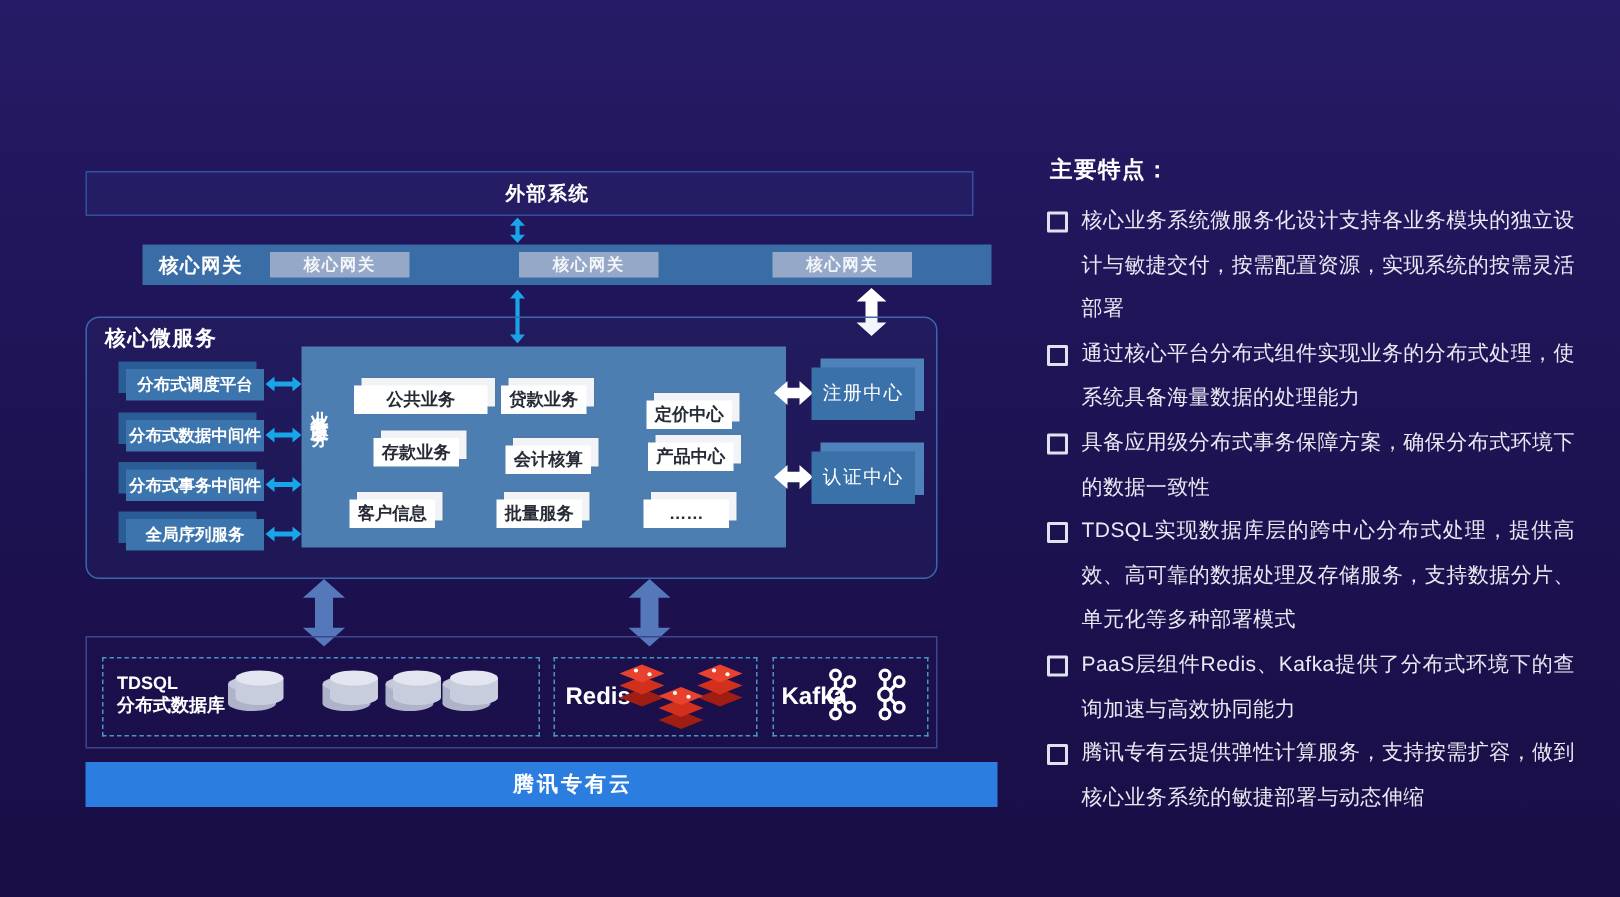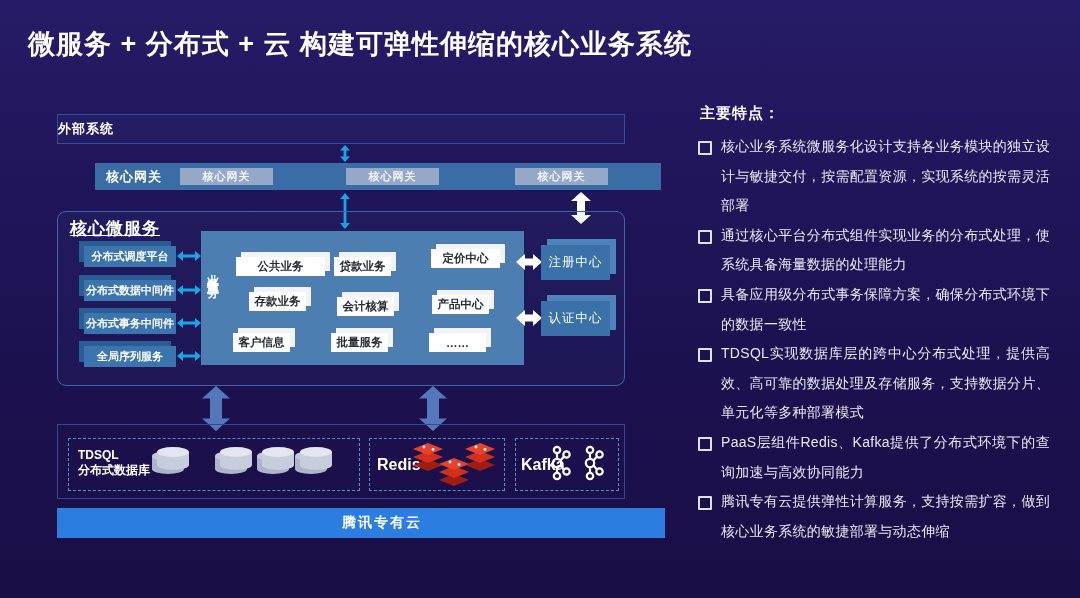--- a/index.html
+++ b/index.html
@@ -7,30 +7,30 @@
     position:relative;width:1080px;height:598px;overflow:hidden;
     background:linear-gradient(180deg,#261b66 0%,#1e1354 45%,#190e45 100%);
     font-family:"Liberation Sans","DejaVu Sans",sans-serif;
   }
   .abs{position:absolute;}
   .title{
     left:28px;top:26px;font-size:27px;font-weight:700;color:#ffffff;letter-spacing:1px;white-space:nowrap;
   }
   
   .extbox{left:57px;top:114px;width:566px;height:28px;border:1px solid #31509b;background:rgba(58,85,170,0.10);
-    display:flex;align-items:center;justify-content:flex-start;}
+    display:flex;align-items:center;justify-content:center;padding-left:24px;}
   .extbox span{color:#fff;font-size:13px;font-weight:700;letter-spacing:1px;}
   
   .gwbar{left:57px;top:163px;width:566px;height:27px;background:#3a6da6;margin-left:38px;}
   .gwlabel{position:absolute;left:11px;top:0;height:27px;display:flex;align-items:center;color:#fff;font-size:13px;font-weight:700;letter-spacing:1px;}
   .gwnode{position:absolute;top:5px;width:93px;height:17px;background:#95a8c7;display:flex;align-items:center;justify-content:center;}
   .gwnode span{color:#f2f5fa;font-size:11px;font-weight:700;letter-spacing:1px;}
   
   .corebox{left:57px;top:211px;width:566px;height:173px;border:1px solid #3c66b0;border-radius:9px;background:rgba(70,110,190,0.07);}
-  .corelabel{left:70px;top:217px;color:#fff;font-size:17px;font-weight:700;letter-spacing:1px;text-decoration:underline;}
+  .corelabel{left:70px;top:217px;color:#fff;font-size:14px;font-weight:700;letter-spacing:1px;}
   
   .mwbox{width:92px;height:21px;}
   .mwbox .back{position:absolute;left:-5px;top:-5px;width:100%;height:100%;background:#2a5d96;}
   .mwbox .front{position:absolute;left:0;top:0;width:100%;height:100%;background:#3c74ad;display:flex;align-items:center;justify-content:center;color:#fff;font-size:11px;font-weight:700;}
   
   .bizpanel{left:201px;top:231px;width:323px;height:134px;background:#4c7eb2;}
   .bizlabel{left:204px;top:264px;width:17px;color:#fff;font-size:12px;font-weight:700;writing-mode:vertical-rl;text-orientation:upright;letter-spacing:3px;}
   
   .wbox{width:57px;height:19px;}
   .wbox .back{position:absolute;left:5px;top:-5px;width:100%;height:100%;background:#f1f3f7;box-shadow:0 0 0 1px rgba(90,110,140,0.25);}
@@ -52,21 +52,20 @@
   .feat-list{left:698px;top:132px;width:352px;}
   .feat-item{display:flex;align-items:flex-start;}
   .feat-item .sq{flex:0 0 auto;width:10px;height:10px;border:2px solid #dfe2ef;margin:9px 9px 0 0;border-radius:1px;}
   .feat-item .txt{flex:1;color:#e9e9f2;font-size:14px;line-height:29.6px;text-align:justify;letter-spacing:0.3px;}
 </style>
 </head>
 <body>
 
 <div class="stage">
 
-  <div class="abs title">微服务 + 分布式 + 云 构建可弹性伸缩的核心业务系统</div>
 
   <div class="abs extbox">
     <span>外部系统</span>
   </div>
 
   <svg class="abs" style="left:340px;top:145px;" width="10" height="17" viewBox="0 0 10 17">
     <polygon points="5,0 10,5.5 6.4,5.5 6.4,11.5 10,11.5 5,17 0,11.5 3.6,11.5 3.6,5.5 0,5.5" fill="#18a6e8"></polygon>
   </svg>
 
   <div class="abs gwbar">
@@ -127,21 +126,21 @@
   <div class="abs bizlabel">业务微服务</div>
 
   <div class="abs wbox" style="left:236px;top:257px;padding-left:32px;">
       <i class="back"></i>
       <span class="front">公共业务</span>
     </div>
   <div class="abs wbox" style="left:334px;top:257px;">
       <i class="back"></i>
       <span class="front">贷款业务</span>
     </div>
-  <div class="abs wbox" style="left:431px;top:249px;padding-left:12px;">
+  <div class="abs wbox" style="left:431px;top:267px;">
       <i class="back"></i>
       <span class="front">定价中心</span>
     </div>
   <div class="abs wbox" style="left:249px;top:292px;">
       <i class="back"></i>
       <span class="front">存款业务</span>
     </div>
   <div class="abs wbox" style="left:337px;top:297px;">
       <i class="back"></i>
       <span class="front">会计核算</span>

